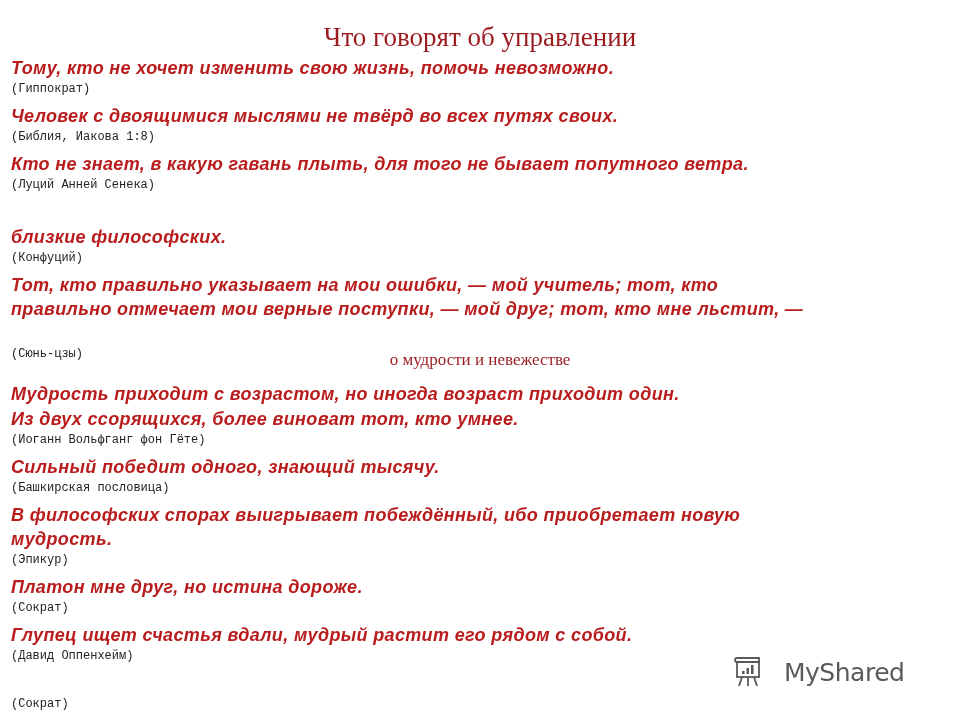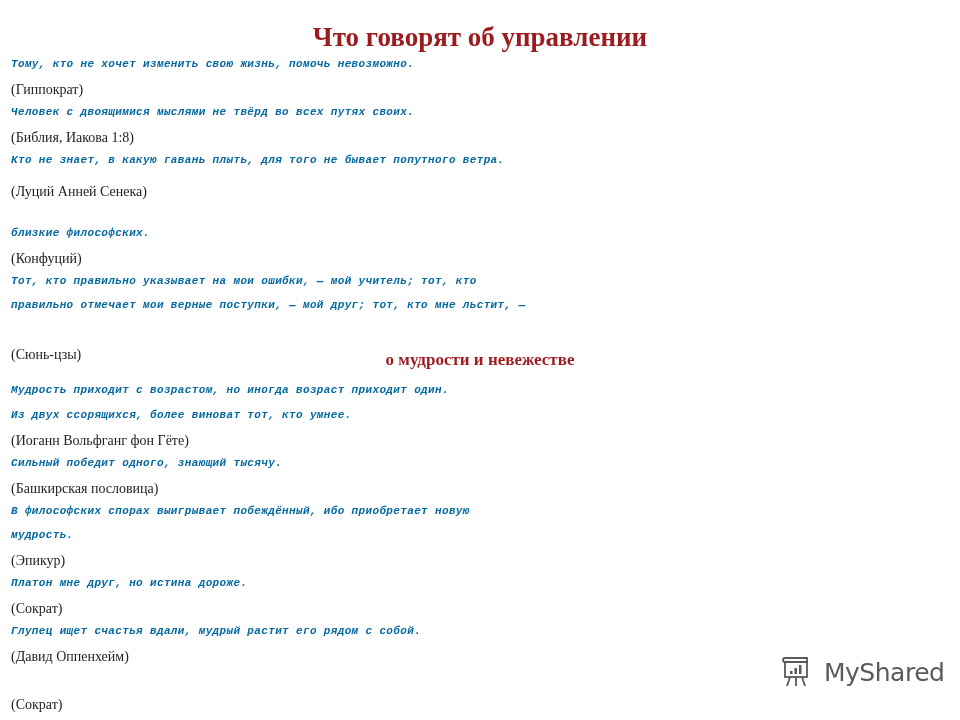--- a/index.html
+++ b/index.html
@@ -19,56 +19,56 @@
       width: 960px; height: 720px;
       background: #ffffff;
     }
     .title {
       position: absolute;
       left: 0;
       width: 960px;
       text-align: center;
       font-family: "Liberation Serif", "DejaVu Serif", serif;
       color: #9b1b1f;
-      font-weight: bold;
+      font-weight: normal;
       margin: 0;
       white-space: nowrap;
     }
     .title-1 { top: 22px; font-size: 27px; }
     .title-2 { top: 350px; font-size: 17px; }
 
     .line {
       position: absolute;
       left: 11px;
       width: 940px;
       margin: 0;
       white-space: nowrap;
     }
     .quote {
-      font-family: Liberation Mono, monospace;
+      font-family: Liberation Sans, sans-serif;
       font-style: italic;
       font-weight: bold;
-      font-size: 11px;
-      color: #0369a1;
+      font-size: 18px;
+      color: #b91c1c;
       letter-spacing: 0.35px;
     }
     .author {
-      font-family: Liberation Serif, serif;
-      font-size: 14px;
+      font-family: Liberation Mono, monospace;
+      font-size: 12px;
       color: #222222;
     }
 
     .logo {
       position: absolute;
-      left: 782px;
+      left: 734px;
       top: 652px;
       height: 40px;
       display: flex;
       align-items: center;
-      gap: 14px;
+      gap: 22px;
     }
     .logo-icon {
       width: 28px;
       height: 34px;
     }
     .logo-text {
       font-family: "DejaVu Sans", "Liberation Sans", sans-serif;
       font-size: 25px;
       color: #5a5a5a;
       letter-spacing: -0.5px;
@@ -79,21 +79,21 @@
 
 <div class="slide">
 
   <h1 class="title title-1">Что говорят об управлении</h1>
 
   <p class="line quote" style="top:58px">Тому, кто не хочет изменить свою жизнь, помочь невозможно.</p>
   <p class="line author" style="top:82px">(Гиппократ)</p>
   <p class="line quote" style="top:106px">Человек с двоящимися мыслями не твёрд во всех путях своих.</p>
   <p class="line author" style="top:130px">(Библия, Иакова 1:8)</p>
   <p class="line quote" style="top:154px">Кто не знает, в какую гавань плыть, для того не бывает попутного ветра.</p>
-  <p class="line author" style="top:184px">(Луций Анней Сенека)</p>
+  <p class="line author" style="top:178px">(Луций Анней Сенека)</p>
   <p class="line quote" style="top:227px">близкие философских.</p>
   <p class="line author" style="top:251px">(Конфуций)</p>
   <p class="line quote" style="top:275px">Тот, кто правильно указывает на мои ошибки, — мой учитель; тот, кто</p>
   <p class="line quote" style="top:299px">правильно отмечает мои верные поступки, — мой друг; тот, кто мне льстит, —</p>
   <p class="line author" style="top:347px">(Сюнь-цзы)</p>
 
   <h2 class="title title-2">о мудрости и невежестве</h2>
 
   <p class="line quote" style="top:384px">Мудрость приходит с возрастом, но иногда возраст приходит один.</p>
   <p class="line quote" style="top:409px">Из двух ссорящихся, более виноват тот, кто умнее.</p>

